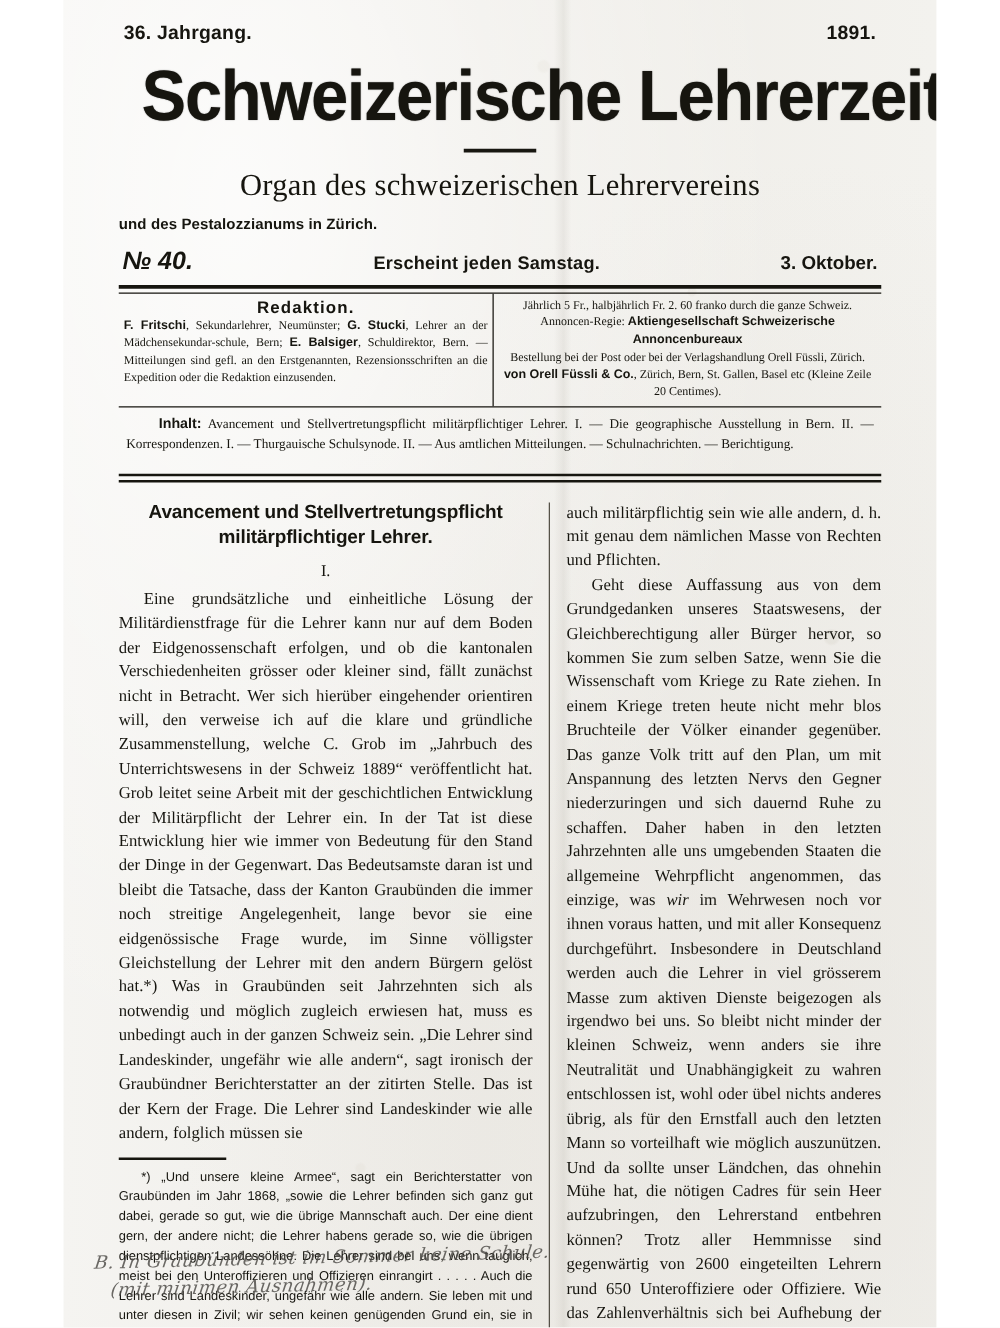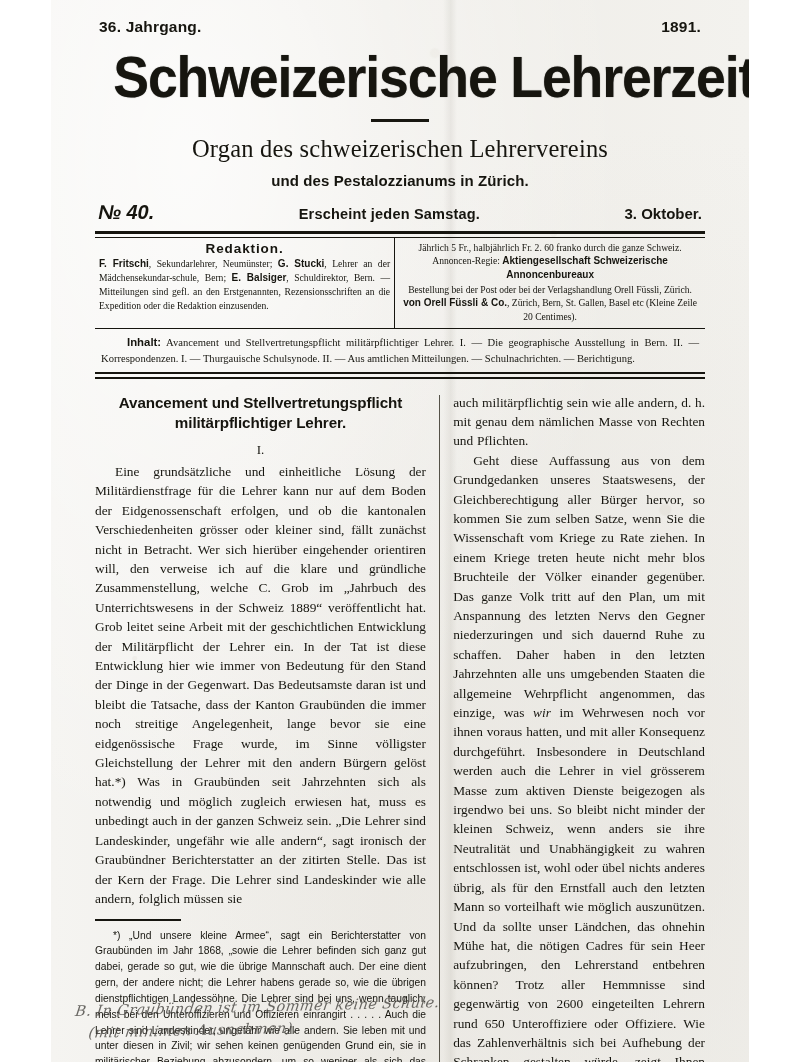--- a/index.html
+++ b/index.html
@@ -82,24 +82,23 @@
     background: #181711;
     margin: 13px auto 0;
   }
   .masthead-sub1 {
     text-align: center;
     font-size: 24.5px;
     margin-top: 13px;
     letter-spacing: .2px;
   }
   .masthead-sub2 {
-    text-align: center;
-    font-family: "Liberation Sans", "DejaVu Sans", sans-serif;
-    font-weight: bold;
-    font-size: 15px;
+    font-family: "Liberation Sans", "DejaVu Sans", sans-serif;
+    font-weight: bold;
+    font-size: 12px;
     margin-top: 9px;
     letter-spacing: .1px;
   }
   .issue-line {
     display: flex;
     align-items: baseline;
     justify-content: space-between;
     margin-top: 12px;
     padding: 0 3px;
     font-family: "Liberation Sans", "DejaVu Sans", sans-serif;
@@ -144,21 +143,21 @@
   .info-body.centered { text-align: center; }
   .info-body b {
     font-family: "Liberation Sans", "DejaVu Sans", sans-serif;
     font-size: 10px;
   }
 
   
   .inhalt-wrap {
     border-top: 1.4px solid #16150f;
     border-bottom: 2.6px solid #16150f;
-    padding: 5px 6px 5px;
+    padding: 5px 6px 15px;
     margin-top: 0;
   }
   .inhalt {
     font-size: 10.6px;
     line-height: 1.52;
     text-align: justify;
     text-indent: 26px;
   }
   .inhalt b {
     font-family: "Liberation Sans", "DejaVu Sans", sans-serif;

